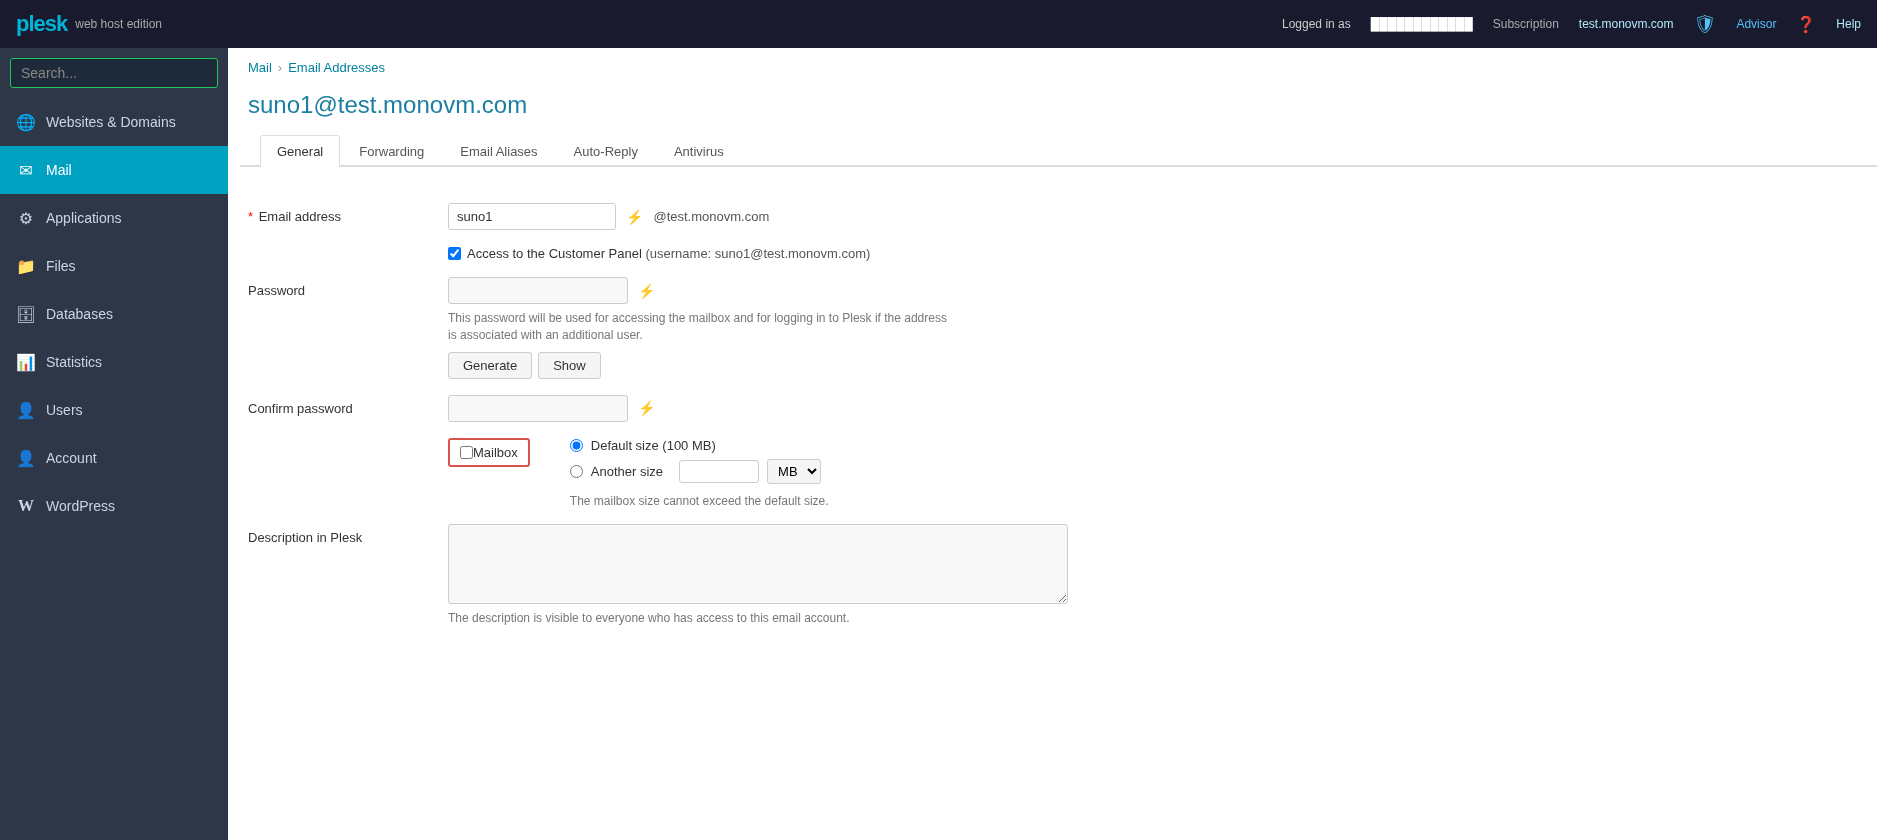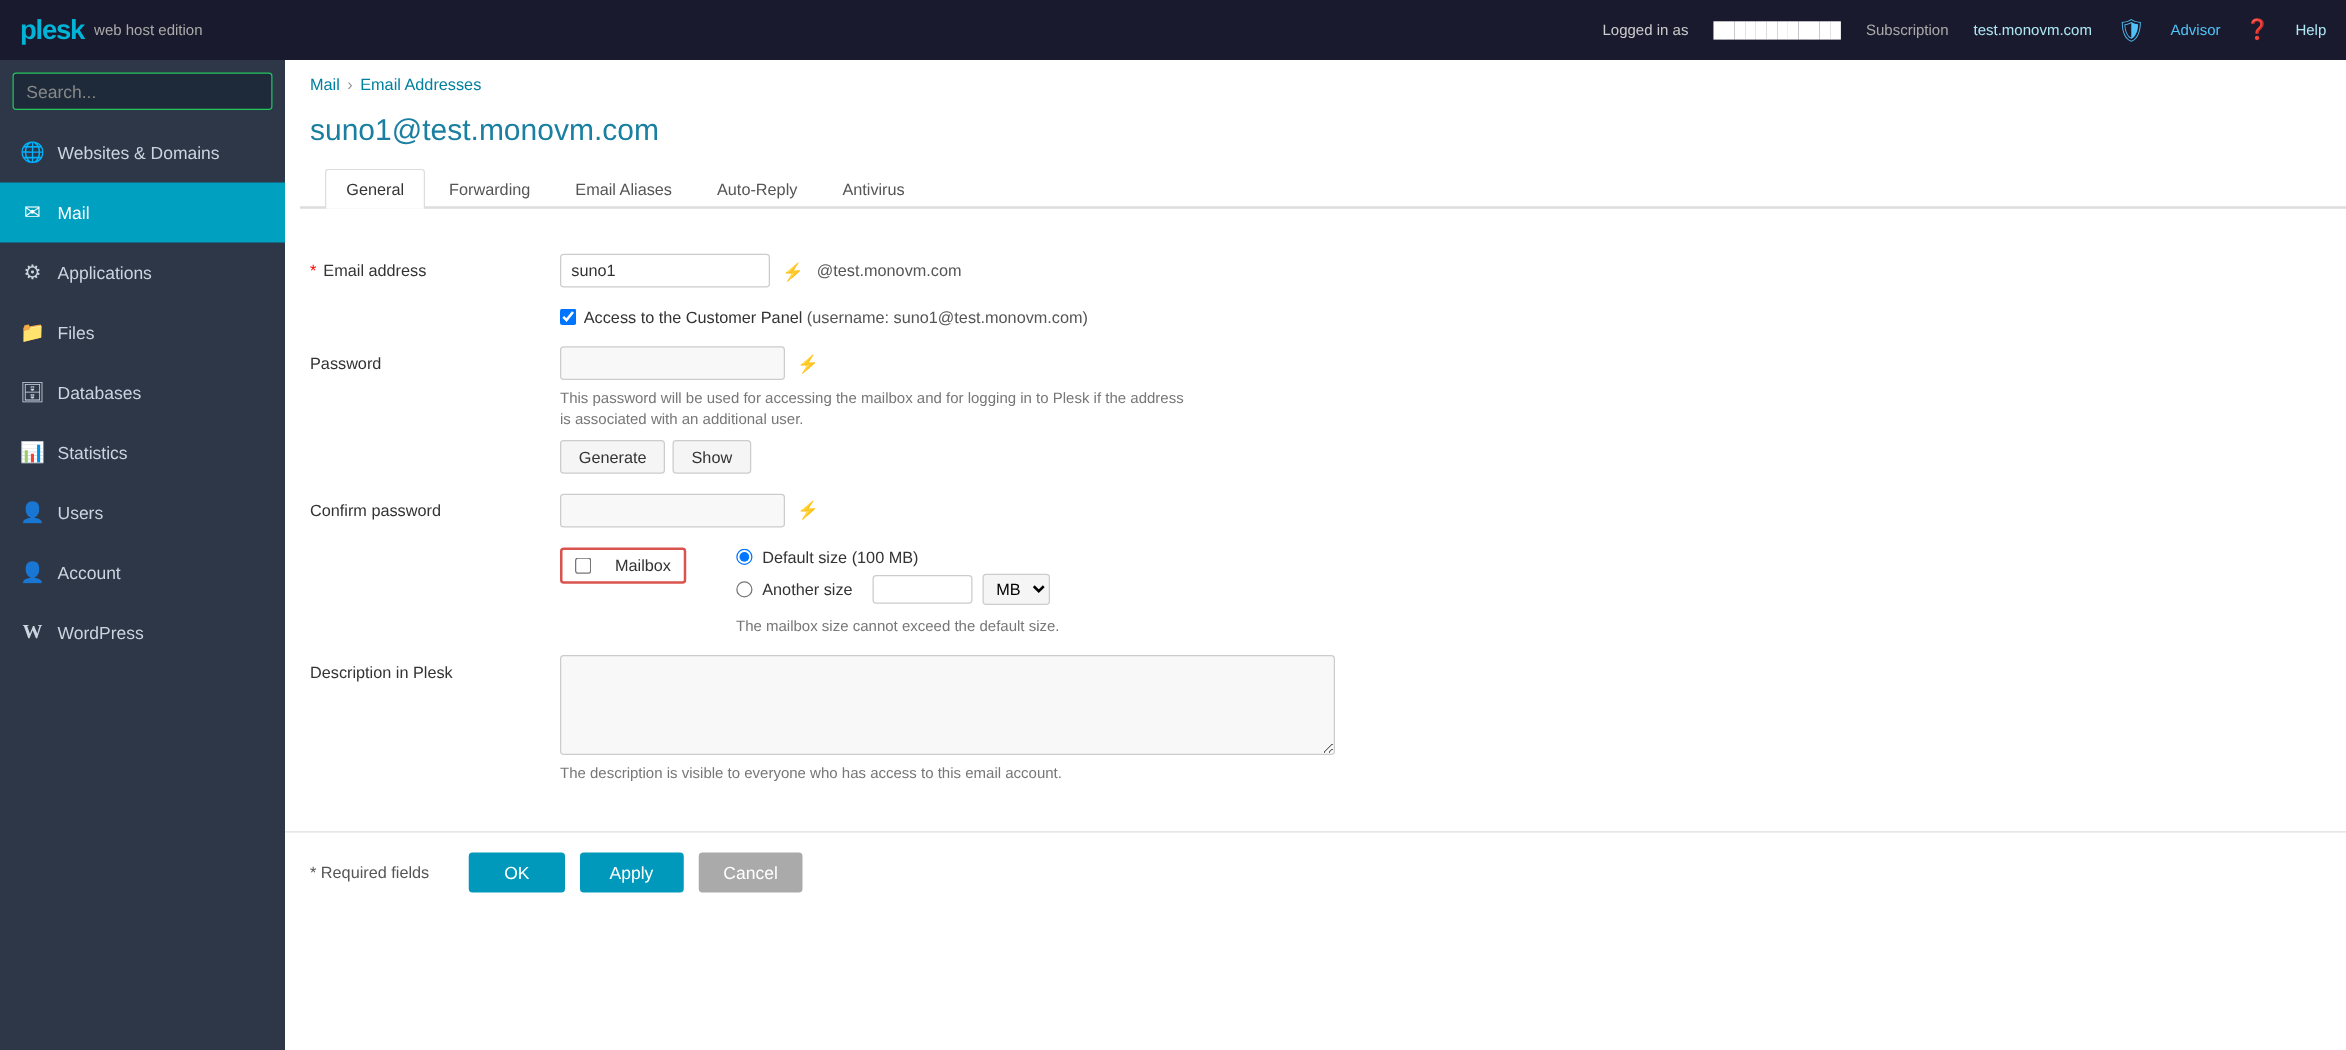--- a/index.html
+++ b/index.html
@@ -238,21 +238,21 @@
       border-radius: 3px;
       font-size: 13px;
       cursor: pointer;
       color: #333;
     }
 
     
     .mailbox-checkbox-wrap {
       display: flex;
       align-items: center;
-      gap: 19px;
+      gap: 0;
       border: 2px solid #d9534f;
       border-radius: 3px;
       padding: 5px 10px;
       display: inline-flex;
       cursor: pointer;
     }
     .mailbox-label { font-size: 13px; color: #333; }
 
     
     .radio-group {
@@ -527,20 +527,14 @@
 
       <div class="form-row">
         <div class="form-label">Description in Plesk</div>
         <div class="form-control">
           <textarea class="desc-textarea" style=""></textarea>
           <p class="desc-hint">The description is visible to everyone who has access to this email account.</p>
         </div>
       </div>
     </div>
 
-    <div class="form-footer">
-      <span class="required-note">* Required fields</span>
-      <button class="btn-primary">OK</button>
-      <button class="btn-apply">Apply</button>
-      <button class="btn-cancel">Cancel</button>
-    </div>
   </div>
 </div>
 
 </body></html>

